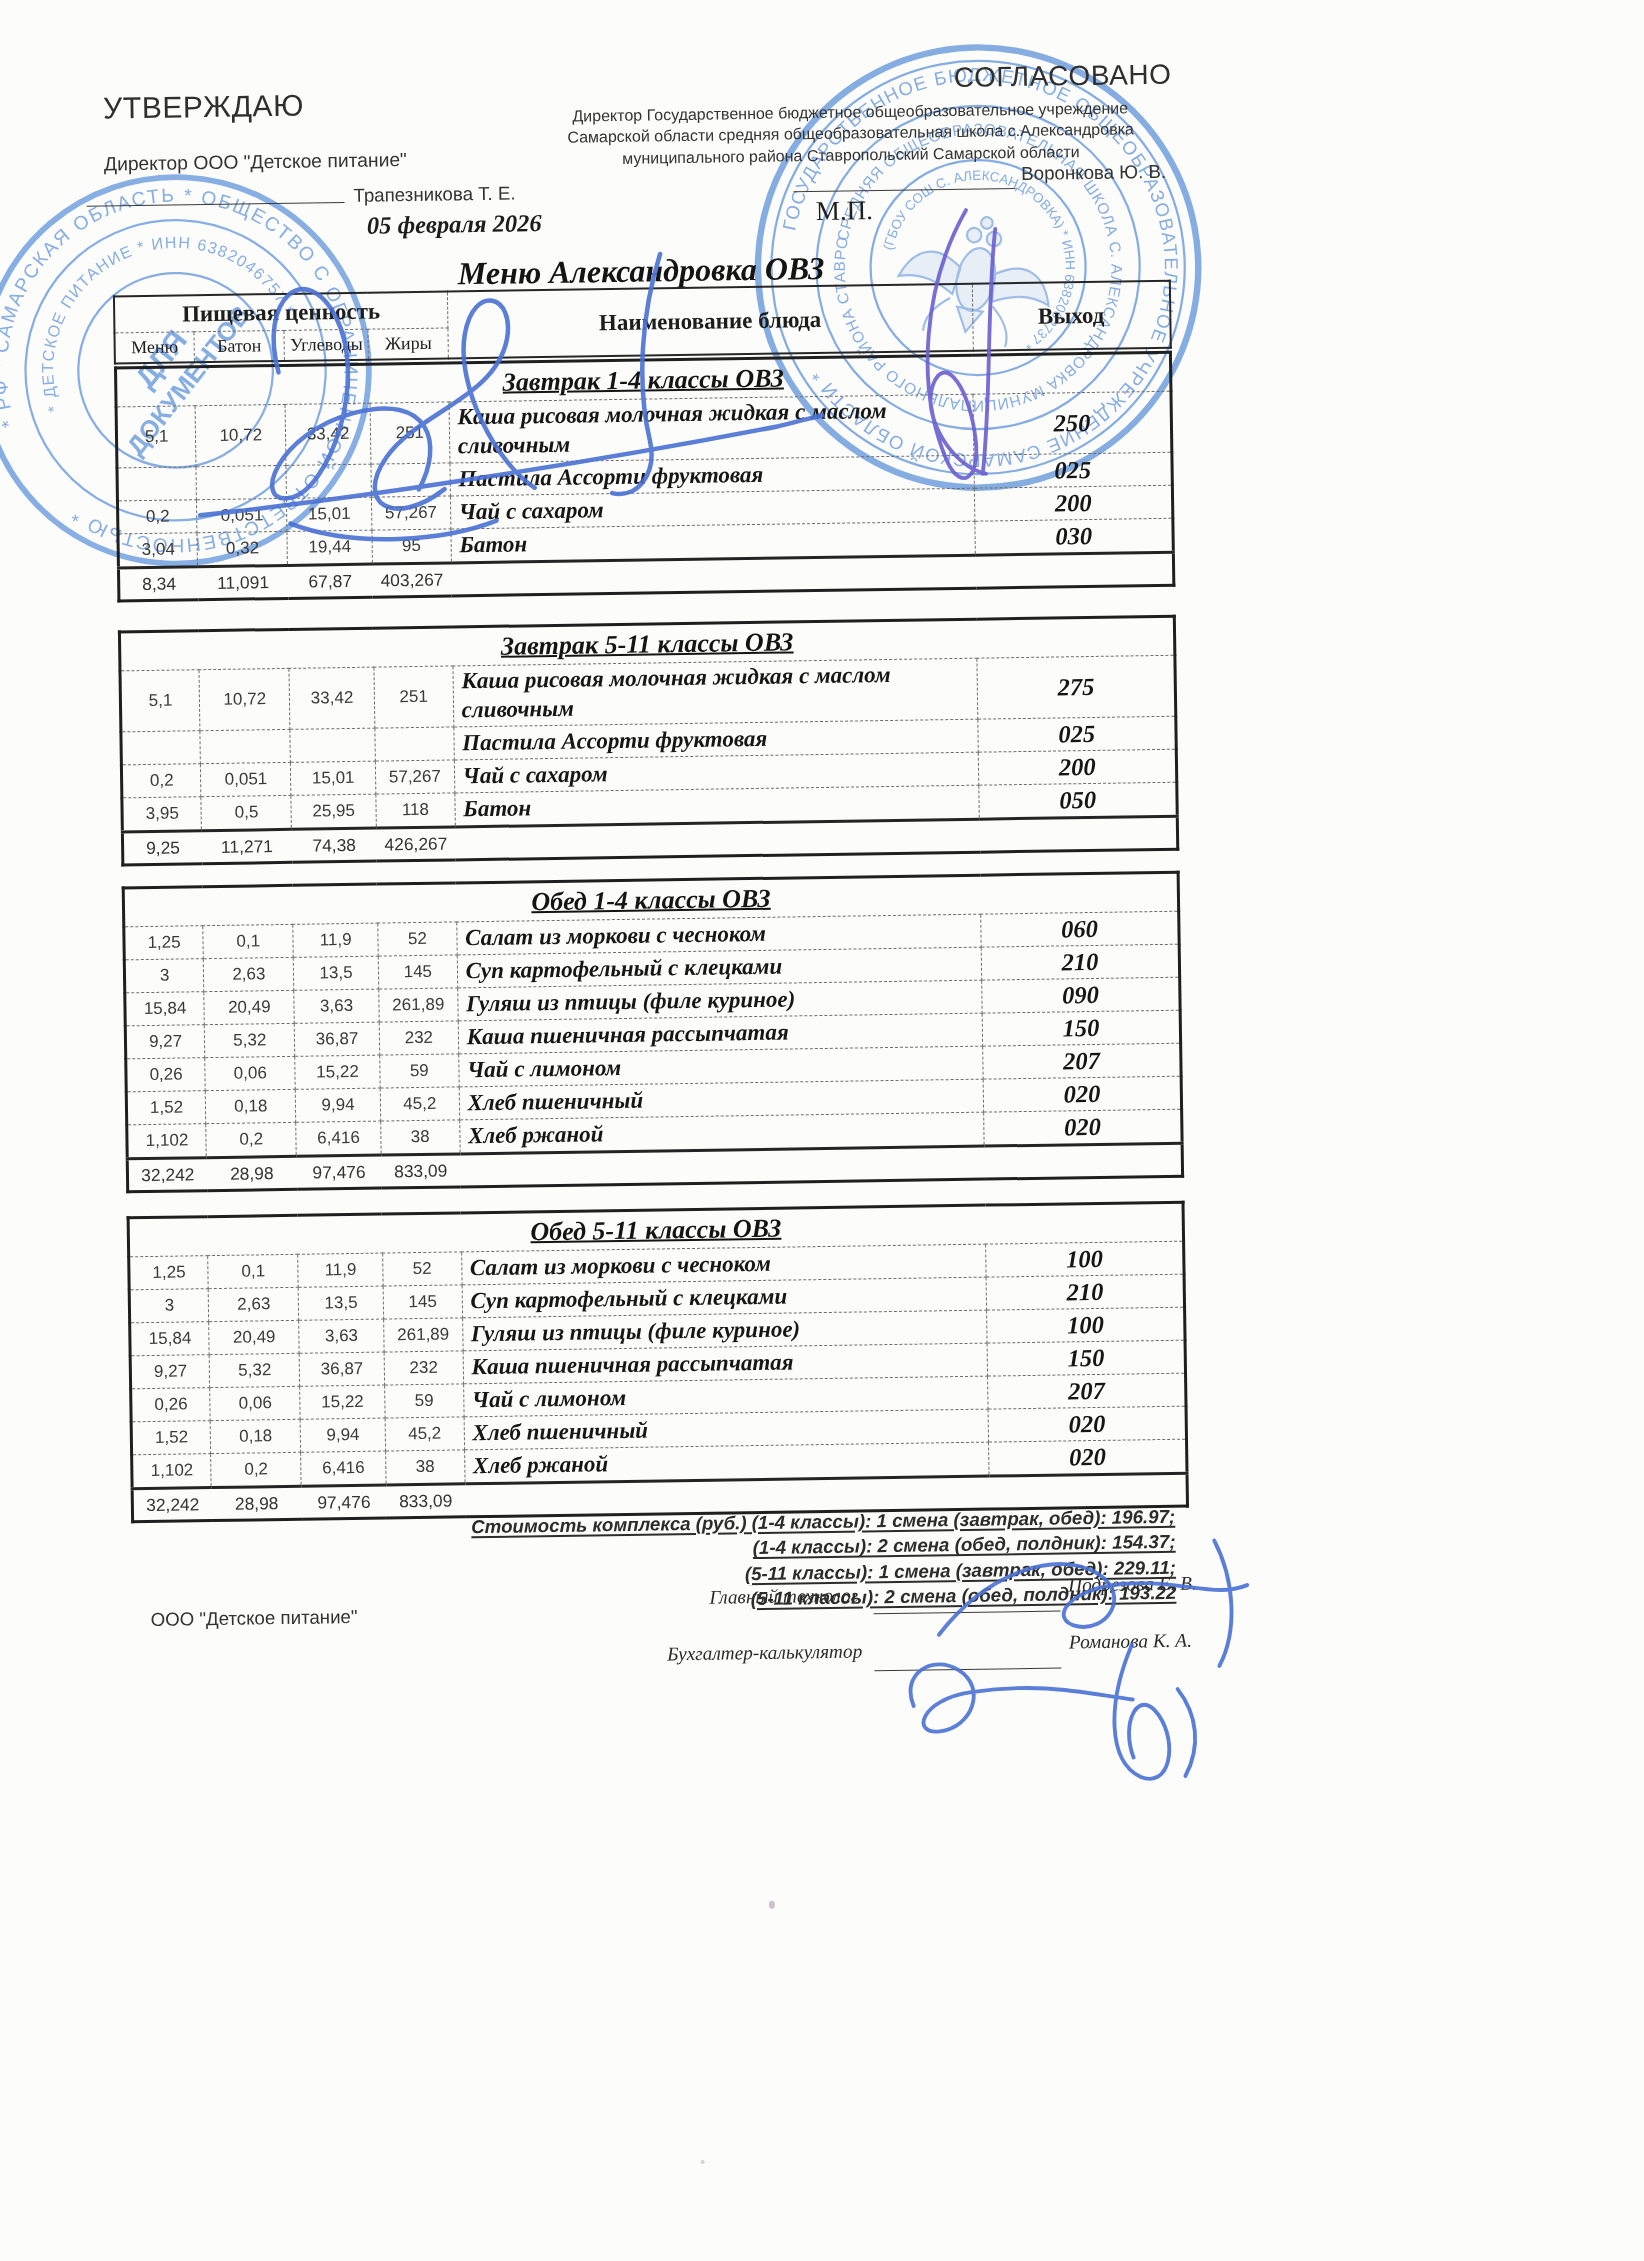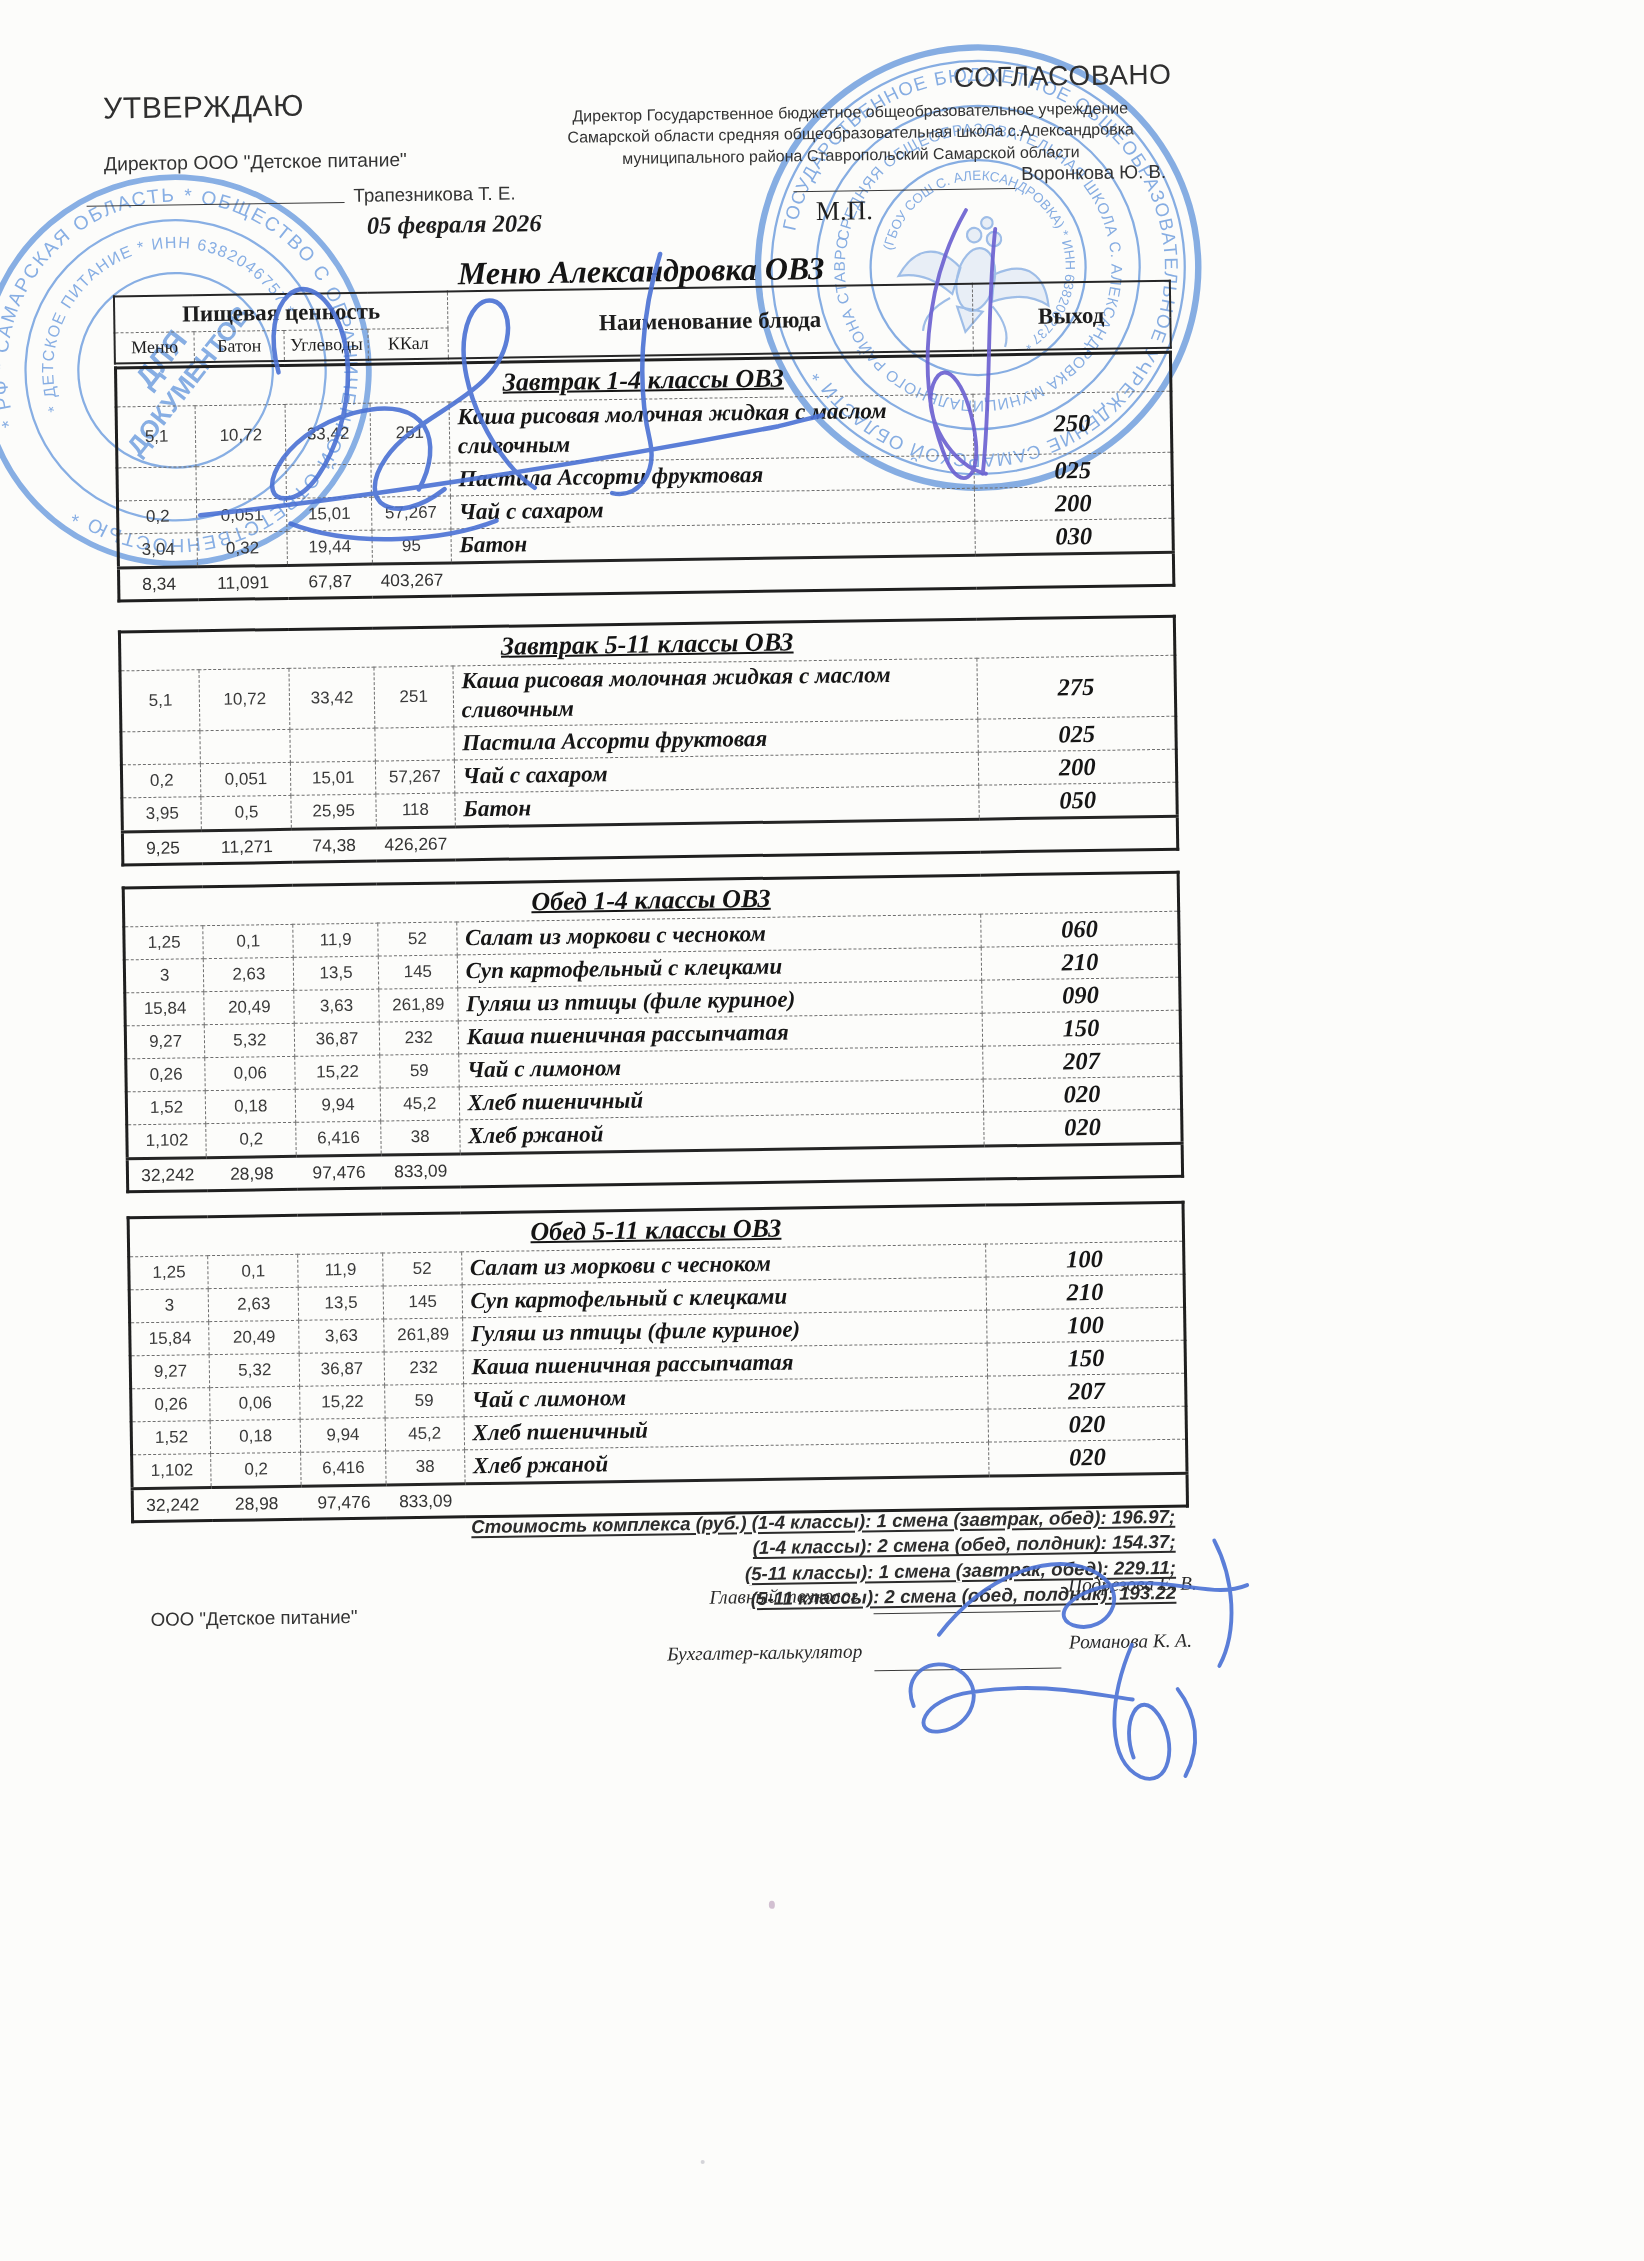--- a/index.html
+++ b/index.html
@@ -149,21 +149,21 @@
       <tbody>
           <tr>
         <td class="ht-main" colspan="4">Пищевая ценность</td>
         <td class="ht-main" rowspan="2">Наименование блюда</td>
         <td class="ht-main" rowspan="2">Выход</td>
       </tr>
       <tr>
         <td class="ht-sub">Меню</td>
         <td class="ht-sub">Батон</td>
         <td class="ht-sub">Углеводы</td>
-        <td class="ht-sub">ККал</td>
+        <td class="ht-sub">Жиры</td>
       </tr>
     </tbody>
       </table>
 
     <table class="menu-table" style="top:356px">
       <colgroup>
           <col style="width:79px">
           <col style="width:90px">
           <col style="width:84px">
           <col style="width:79px">

